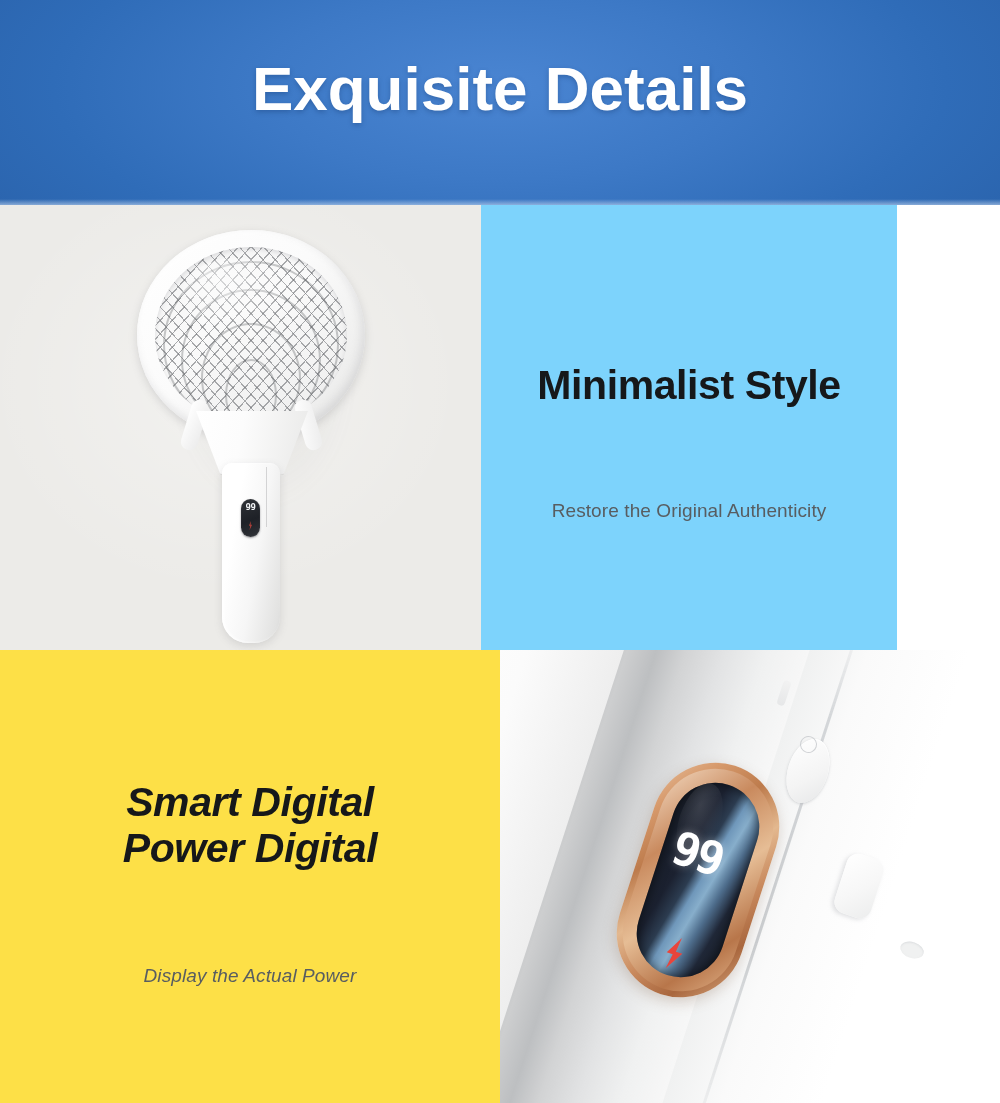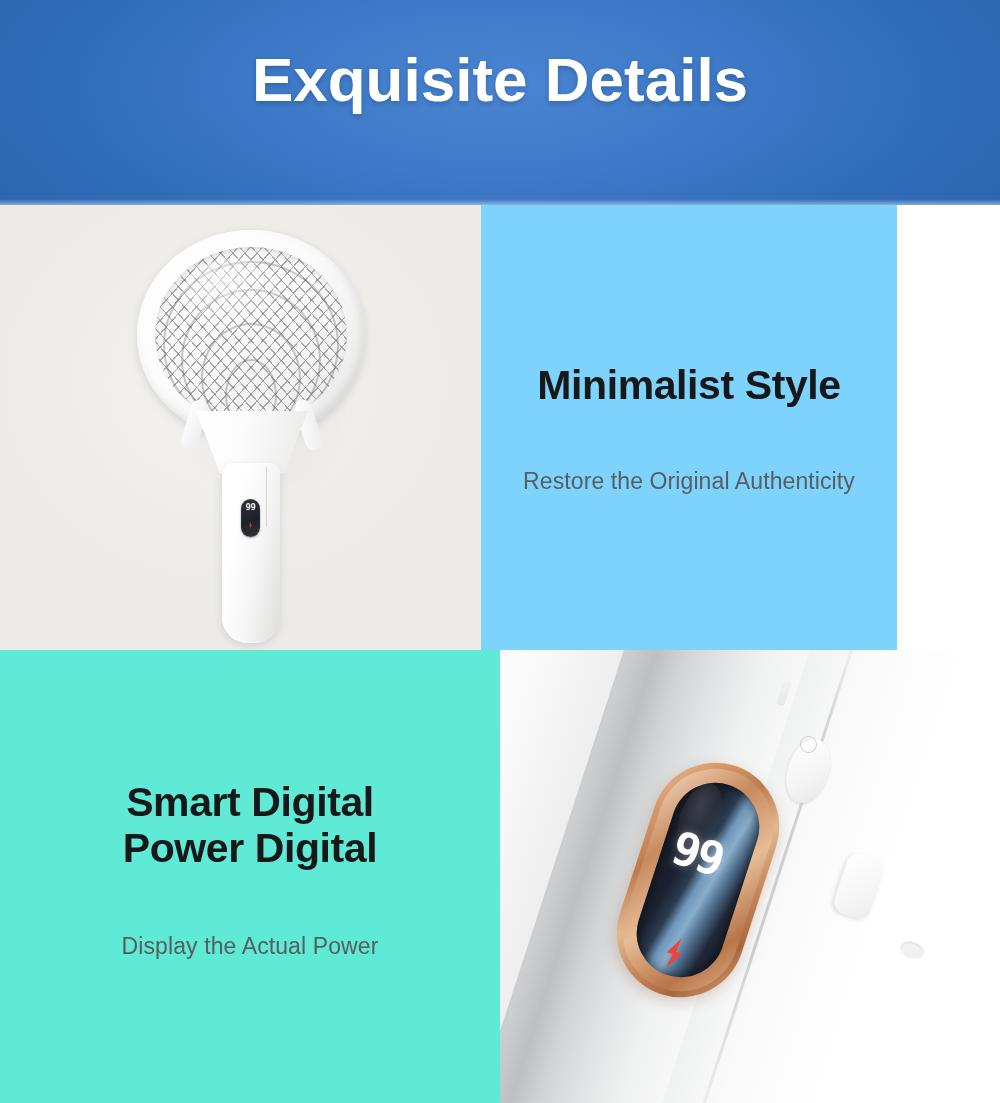--- a/index.html
+++ b/index.html
@@ -31,38 +31,38 @@
   }
   .banner::after {
     content: "";
     position: absolute;
     left: 0; bottom: 0; width: 100%; height: 6px;
     background: linear-gradient(to bottom, rgba(255,255,255,0) 0%, rgba(210,225,245,0.55) 100%);
   }
   .banner-title {
     position: absolute;
     left: 0; right: 0;
-    top: 49px;
+    top: 58px;
     text-align: center;
     color: #ffffff;
     font-size: 62px;
     font-weight: bold;
     letter-spacing: 0px;
     line-height: 1;
     text-shadow: 0 2px 5px rgba(20,55,105,0.35);
   }
 
   
   .quad {
     position: absolute;
     overflow: hidden;
   }
   .q-tl { left: 0;   top: 205px; width: 500px; height: 445px; background: #ecebe8; }
   .q-tr { left: 481px; top: 205px; width: 416px; height: 445px; background: #7dd3fc; }
-  .q-bl { left: 0;   top: 650px; width: 500px; height: 453px; background: #5eead4; }
+  .q-bl { left: 0;   top: 650px; width: 500px; height: 453px; background: #fde047; font-style: italic; }
   .q-br { left: 500px; top: 650px; width: 500px; height: 453px; background: #f3f3f2; }
 
   
   .photo-vignette {
     position: absolute; inset: 0;
     background: radial-gradient(ellipse 80% 80% at 45% 40%, rgba(255,255,255,0.35) 0%, rgba(255,255,255,0) 60%);
     pointer-events: none;
   }
 
   
@@ -73,23 +73,24 @@
   }
   .feature-title {
     color: #16181a;
     font-weight: bold;
     font-size: 41px;
     line-height: 1.12;
     letter-spacing: -0.4px;
   }
   .feature-sub {
     color: #585d61;
-    font-size: 23px;
+    font-size: 19px;
     font-weight: normal;
     letter-spacing: 0.1px;
+    margin-top: 32px;
   }
 
   .tr-title { top: 158px; }
   .tr-sub   { top: 263px; }
   .bl-title { top: 130px; }
   .bl-sub   { top: 283px; }
 
   
   .swatter {
     position: absolute;

